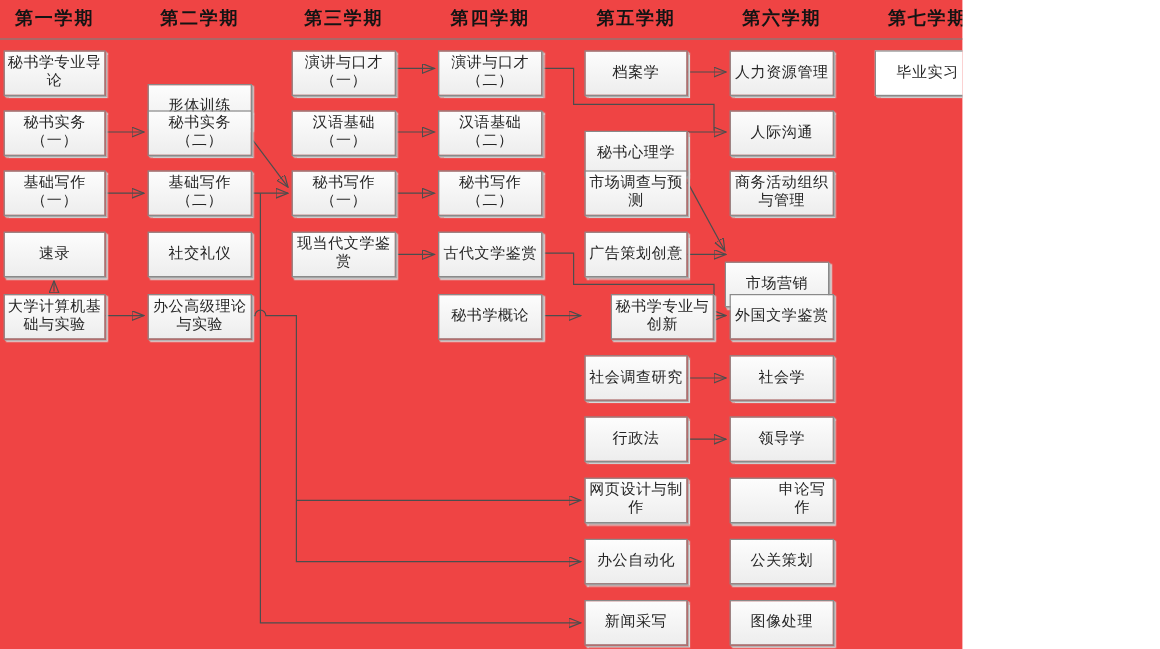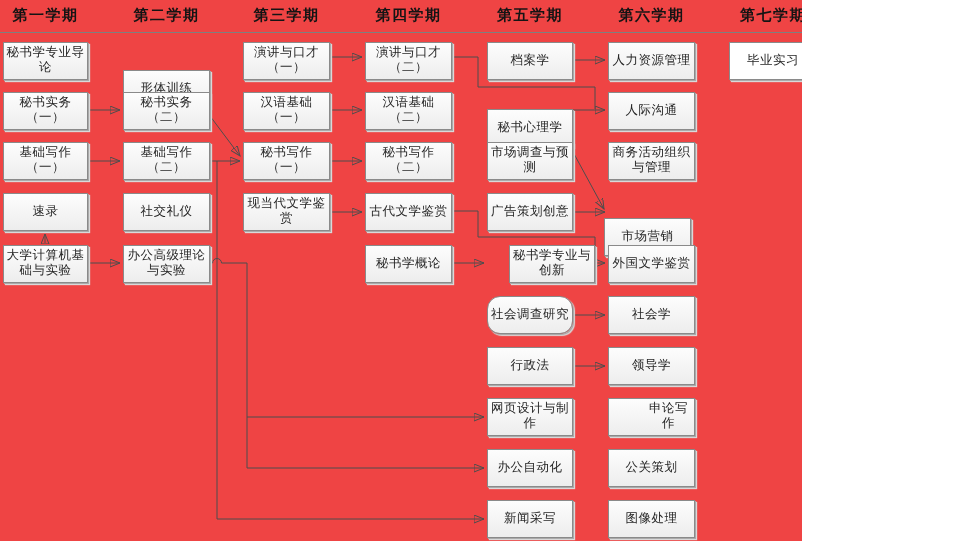--- a/index.html
+++ b/index.html
@@ -107,21 +107,21 @@
 （二）</div>
       <div class="box" style="left: 365px; top: 193px; width: 87px; height: 38px;">古代文学鉴赏</div>
       <div class="box" style="left: 365px; top: 245px; width: 87px; height: 38px;">秘书学概论</div>
       <div class="box" style="left: 487px; top: 42px; width: 86px; height: 38px;">档案学</div>
       <div class="box" style="left: 487px; top: 92px; width: 86px; height: 38px; margin-top: 17px;">秘书心理学</div>
       <div class="box" style="left: 487px; top: 142px; width: 86px; height: 38px;">市场调查与预
 测</div>
       <div class="box" style="left: 487px; top: 193px; width: 86px; height: 38px;">广告策划创意</div>
       <div class="box" style="left: 483px; top: 245px; width: 86px; height: 38px; margin-left: 26px;">秘书学专业与
 创新</div>
-      <div class="box" style="left: 487px; top: 296px; width: 86px; height: 38px; border-radius: 13px;">社会调查研究</div>
+      <div class="box" style="left: 487px; top: 296px; width: 86px; height: 38px;">社会调查研究</div>
       <div class="box" style="left: 487px; top: 347px; width: 86px; height: 38px;">行政法</div>
       <div class="box" style="left: 487px; top: 398px; width: 86px; height: 38px;">网页设计与制
 作</div>
       <div class="box" style="left: 487px; top: 449px; width: 86px; height: 38px;">办公自动化</div>
       <div class="box" style="left: 487px; top: 500px; width: 86px; height: 38px;">新闻采写</div>
       <div class="box" style="left: 608px; top: 42px; width: 87px; height: 38px;">人力资源管理</div>
       <div class="box" style="left: 608px; top: 92px; width: 87px; height: 38px;">人际沟通</div>
       <div class="box" style="left: 608px; top: 142px; width: 87px; height: 38px;">商务活动组织
 与管理</div>
       <div class="box" style="left: 604px; top: 193px; width: 87px; height: 38px; margin-top: 25px;">市场营销</div>

